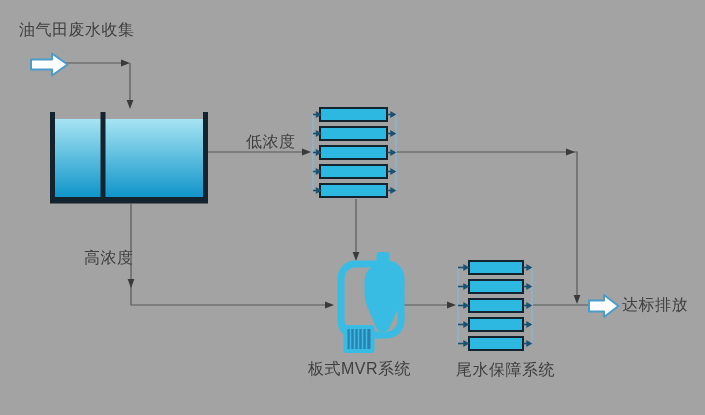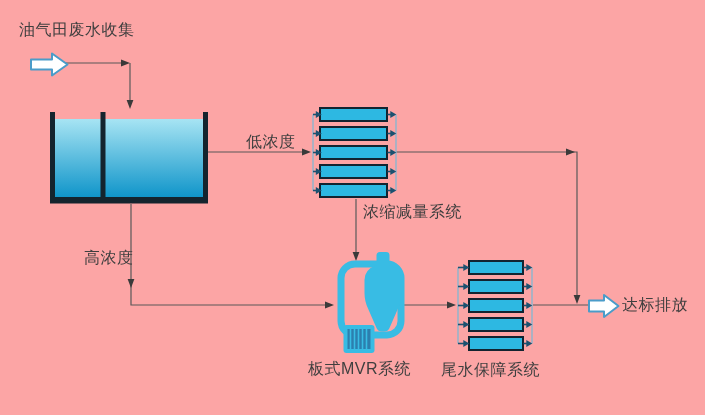--- a/index.html
+++ b/index.html
@@ -1,38 +1,38 @@
 <!DOCTYPE html>
 <html style="--text-color: #3f3f3f; --line-gray: #595959; --arrow-dark: #3a3a3a; --module-fill: #2db8e2; --module-border: #122430; --manifold-blue: #8cb6cf; --small-arrow-blue: #1b5170; --equipment-cyan: #38bce4; --stripe-dark: #2c7fae; --hollow-arrow-stroke: #4a9cc9; --tank-frame: #14242e; --water-top: #a7e4f3; --water-bottom: #0e94c9;"><head>
 <meta charset="utf-8">
 <style>
   html,body{margin:0;padding:0;background:#ffffff;}
   .canvas{
     position:relative;
     width:705px;height:415px;
-    background:#fca5a5;
+    background:#a3a3a3;
     font-family:"Liberation Sans","DejaVu Sans",sans-serif;
     overflow:hidden;
   }
   .diagram-svg{position:absolute;left:0;top:0;}
   .label{
     position:absolute;
     font-size:16px;
     line-height:1.1;
     color:var(--text-color,#3f3f3f);
     white-space:nowrap;
     letter-spacing:0.5px;
   }
   .label.title{left:19px;top:21px;}
   .label.low{left:246px;top:133px;}
   .label.tank{left:136px;top:203px;}
   .label.high{left:67px;top:249px;margin-left:17px;}
   .label.conc{left:363px;top:203px;}
   .label.mvr{left:308px;top:360px;text-align:center;}
-  .label.tail{left:441px;top:361px;font-family:Liberation Serif, serif;}
+  .label.tail{left:456px;top:361px;font-family:Liberation Serif, serif;}
   .label.discharge{left:622px;top:296px;text-align:center;}
 
   .flowline{stroke:var(--line-gray,#595959);stroke-width:1.2;fill:none;}
   .manifold{stroke:var(--manifold-blue,#8cb6cf);stroke-width:1.4;fill:none;}
   .ahead{fill:var(--arrow-dark,#3a3a3a);}
   .module{fill:var(--module-fill,#2db8e2);stroke:var(--module-border,#122430);stroke-width:2;}
   .sarrow line{stroke:var(--small-arrow-blue,#1b5170);stroke-width:1.6;}
   .sarrow polygon{fill:var(--small-arrow-blue,#1b5170);}
   .tankframe{fill:var(--tank-frame,#14242e);}
   .loop{fill:none;stroke:var(--equipment-cyan,#38bce4);stroke-width:7;}
@@ -151,17 +151,16 @@
         <use href="#sa" x="523.5" y="324.5"></use>
         <use href="#sa" x="523.5" y="343.5"></use>
     </g>
 
     <path class="hollow" d="M589,300.5 H604 V295 L618.5,306 L604,317 V311.5 H589 Z"></path>
   </svg>
 
   <div class="label title">油气田废水收集</div>
   <div class="label low">低浓度</div>
   <div class="label high">高浓度</div>
-  <div class="label conc">浓缩减量系统</div>
   <div class="label mvr">板式MVR系统</div>
   <div class="label tail">尾水保障系统</div>
   <div class="label discharge">达标排放</div>
 </div>
 
 </body></html>

